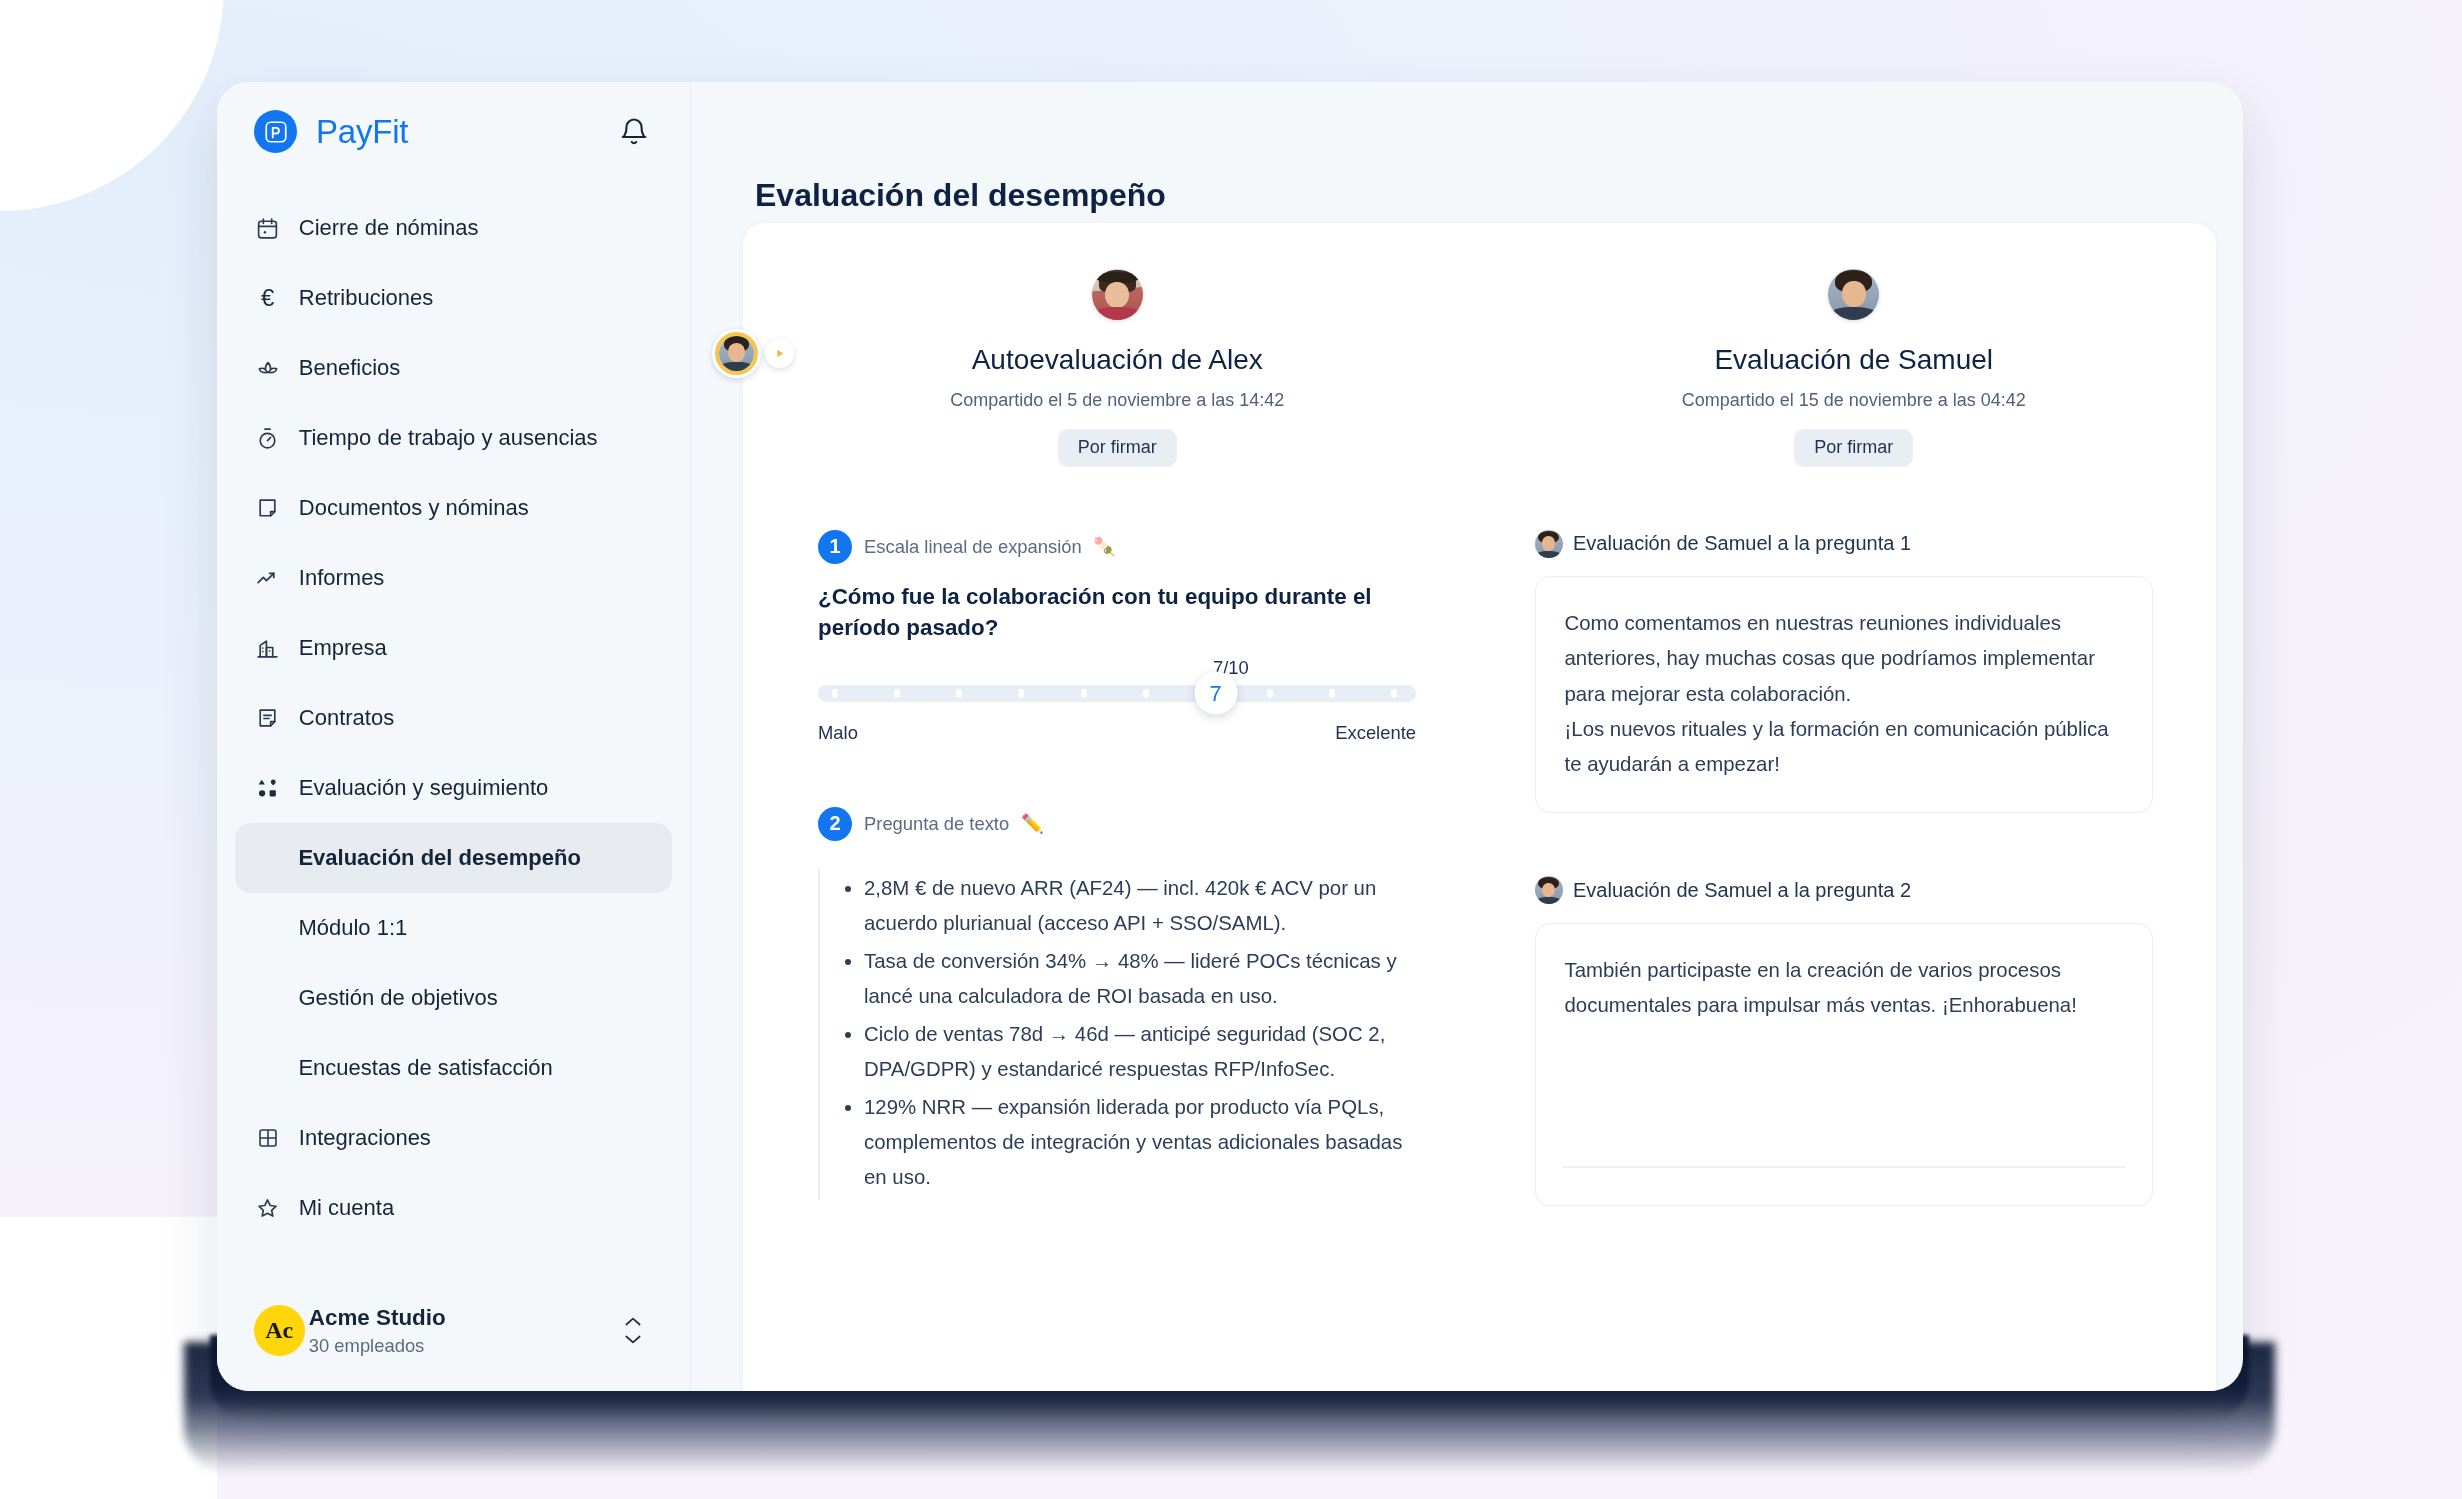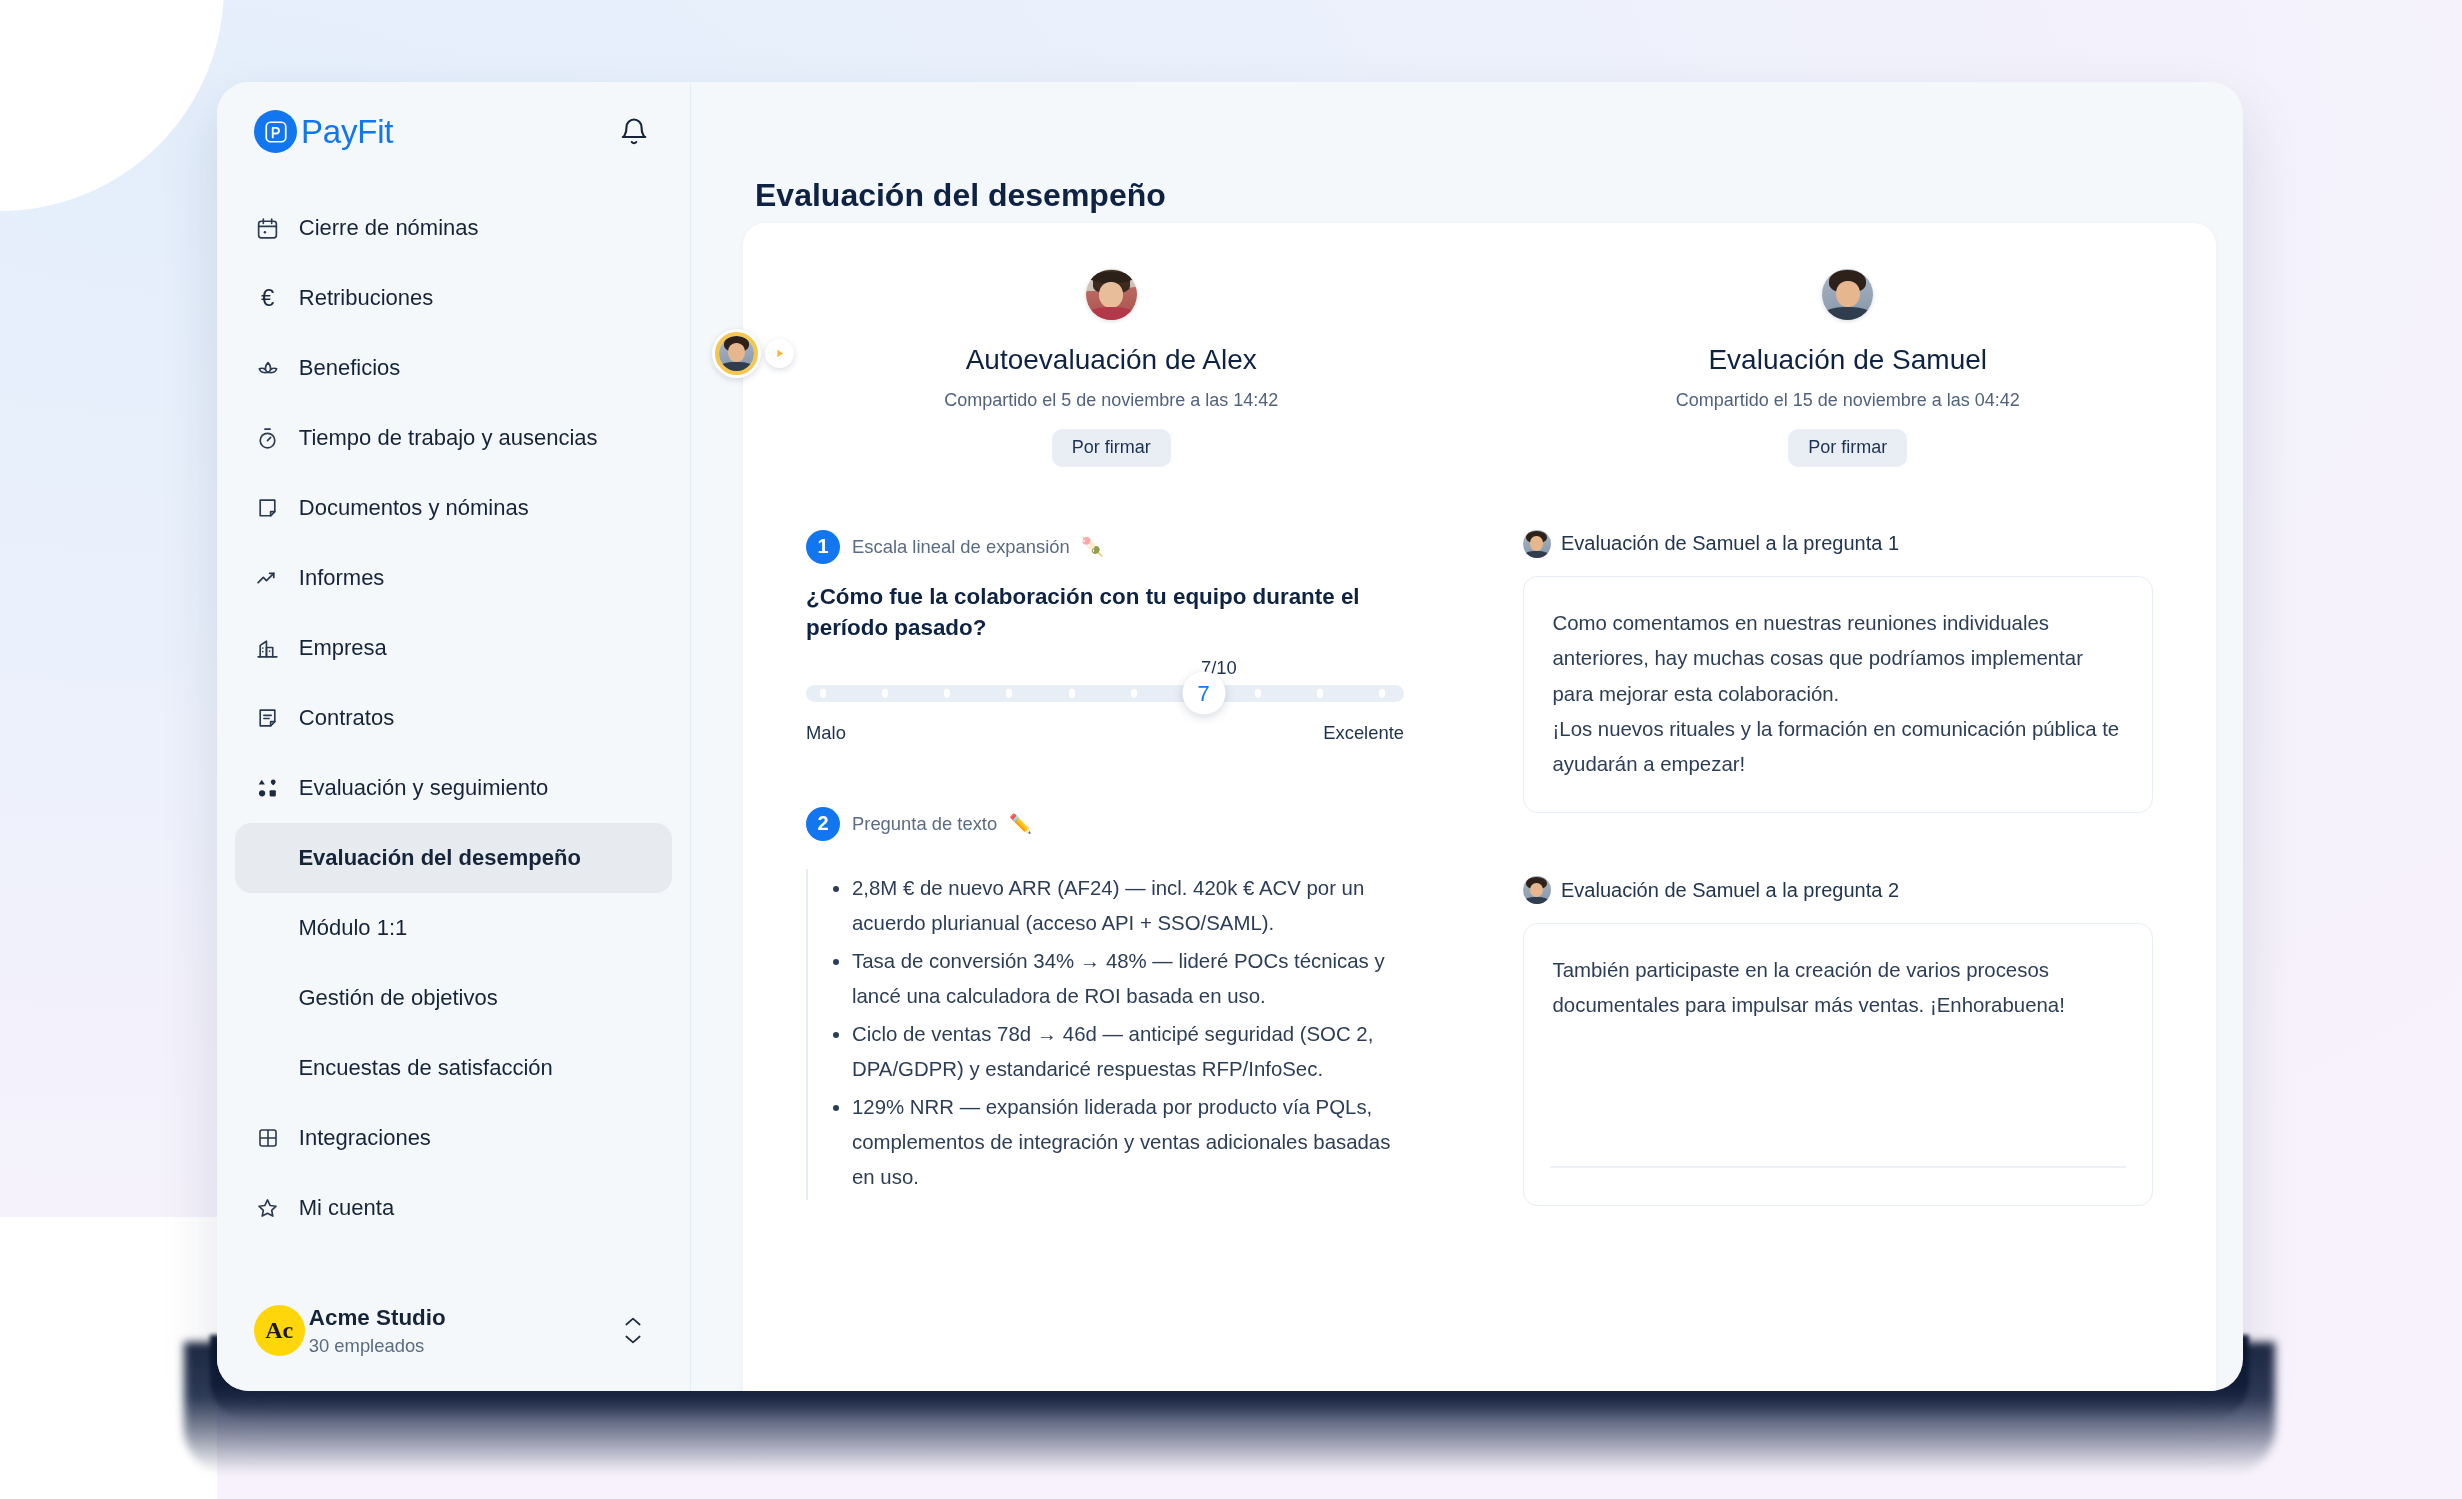--- a/index.html
+++ b/index.html
@@ -74,21 +74,21 @@
     background: #f5f8fb;
     border-right: 1.3px solid #e7edf4;
   }
   .sidebar-head {
     display: flex;
     align-items: center;
     padding: 0 37px;
     height: 99px;
     justify-content: space-between;
   }
-  .brand { display: flex; align-items: center; gap: 4px; }
+  .brand { display: flex; align-items: center; gap: 19px; }
   .brand-mark {
     width: 43px; height: 43px;
     border-radius: 50%;
     background: #1176f0;
     display: flex; align-items: center; justify-content: center;
   }
   .brand-name {
     font-size: 33px;
     color: #1176f0;
     font-weight: 400;
@@ -174,21 +174,21 @@
     background: #ffffff;
     border-radius: 22.4px;
     box-shadow: 0 1.3px 6.6px rgba(20,40,80,.05);
     overflow: hidden;
   }
 
   .cols {
     display: flex;
     padding: 24px 0 0 0;
   }
-  .col { width: 50%; }
+  .col { width: 50%; padding-left: 12px; }
 
   .col-head { text-align: center; padding-top: 22.4px; }
   .head-avatar {
     width: 51px; height: 51px; border-radius: 50%;
     margin: 0 auto;
     overflow: hidden;
     box-shadow: 0 1.3px 4px rgba(0,0,0,.14);
   }
   .head-title {
     font-size: 28px;

